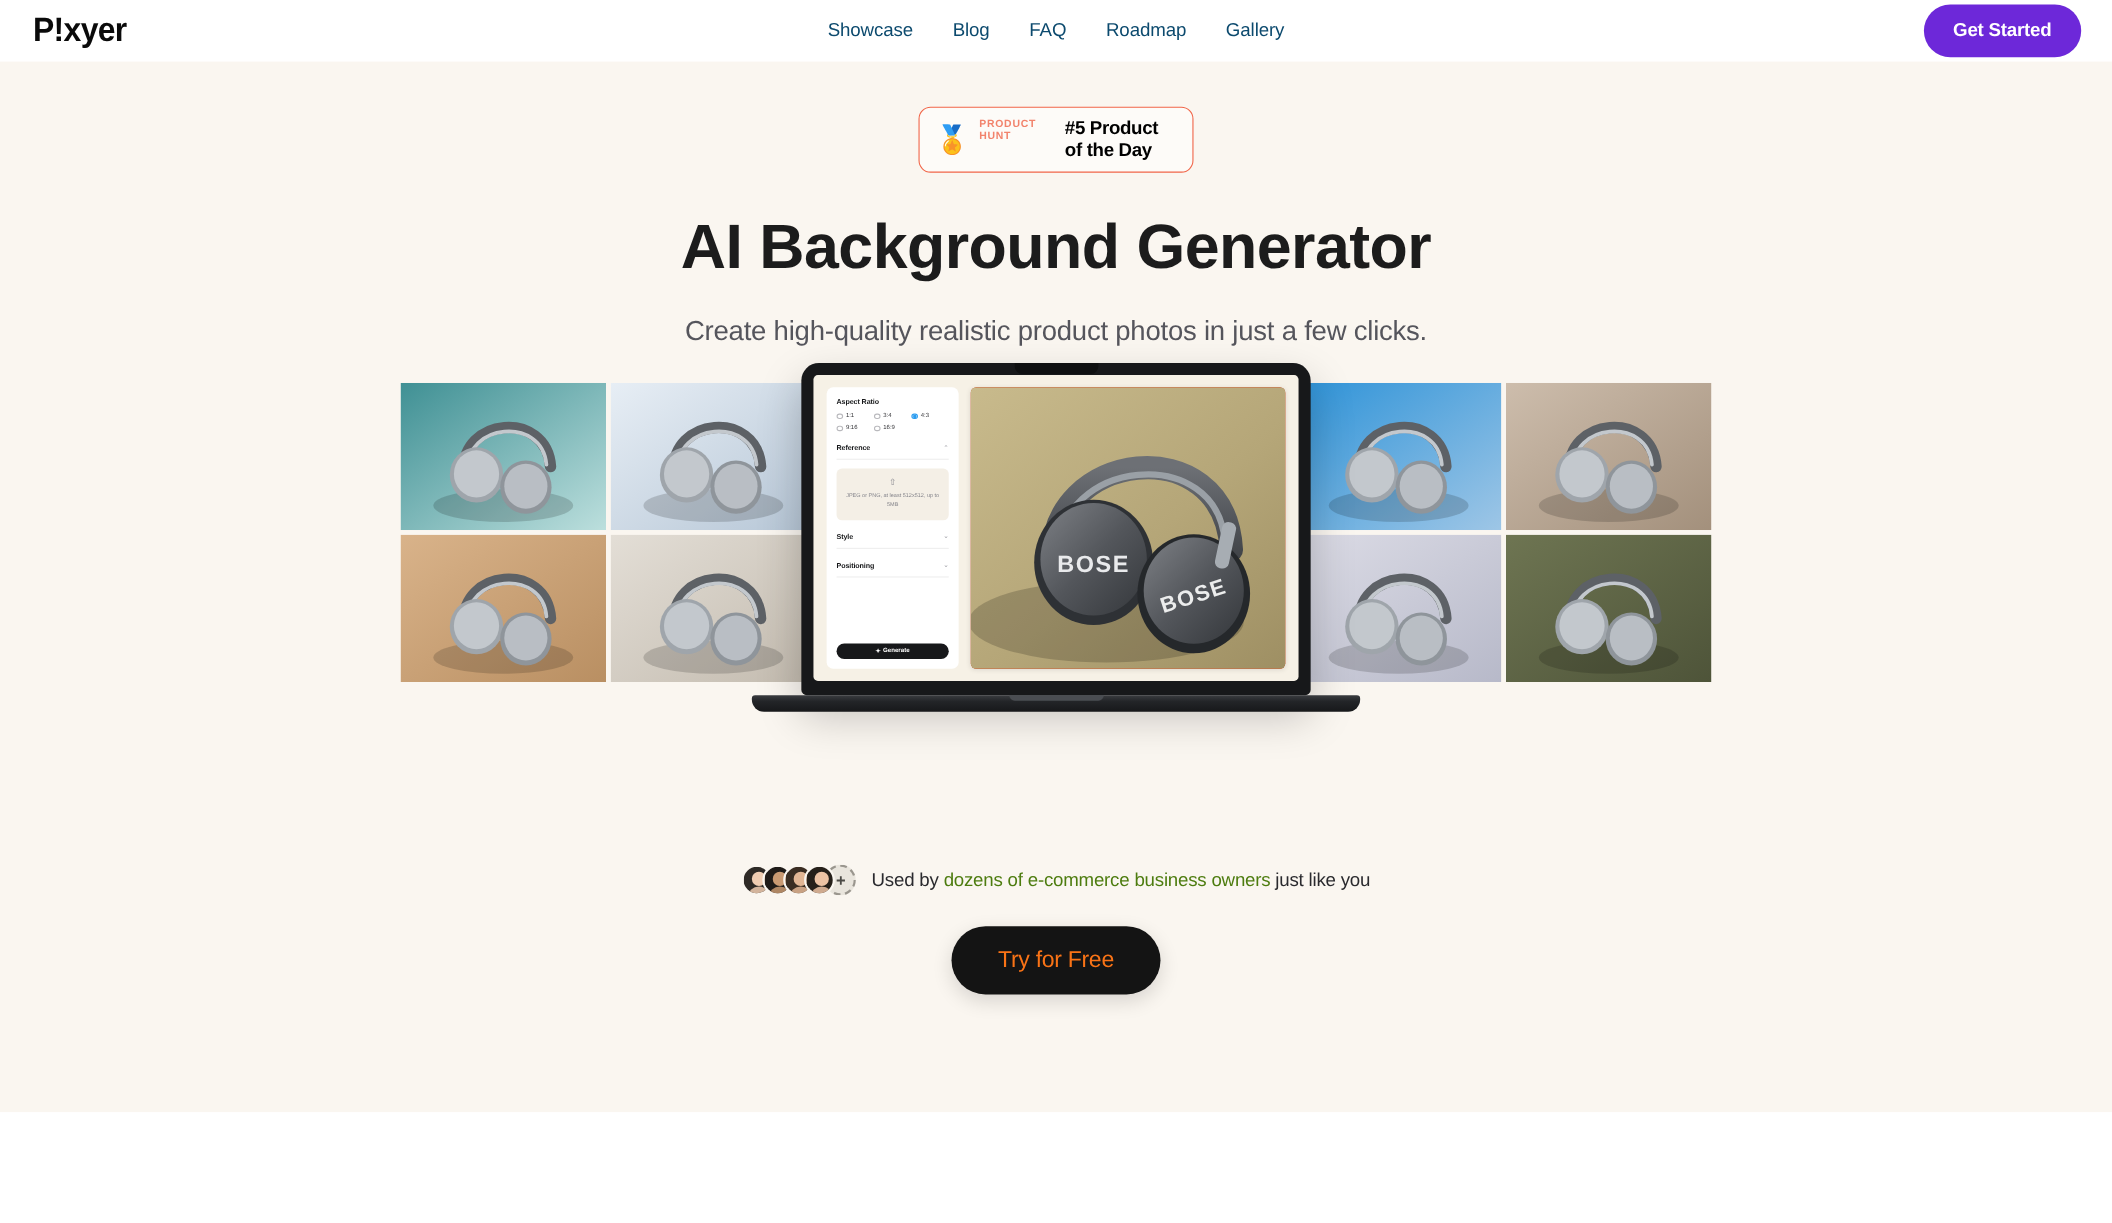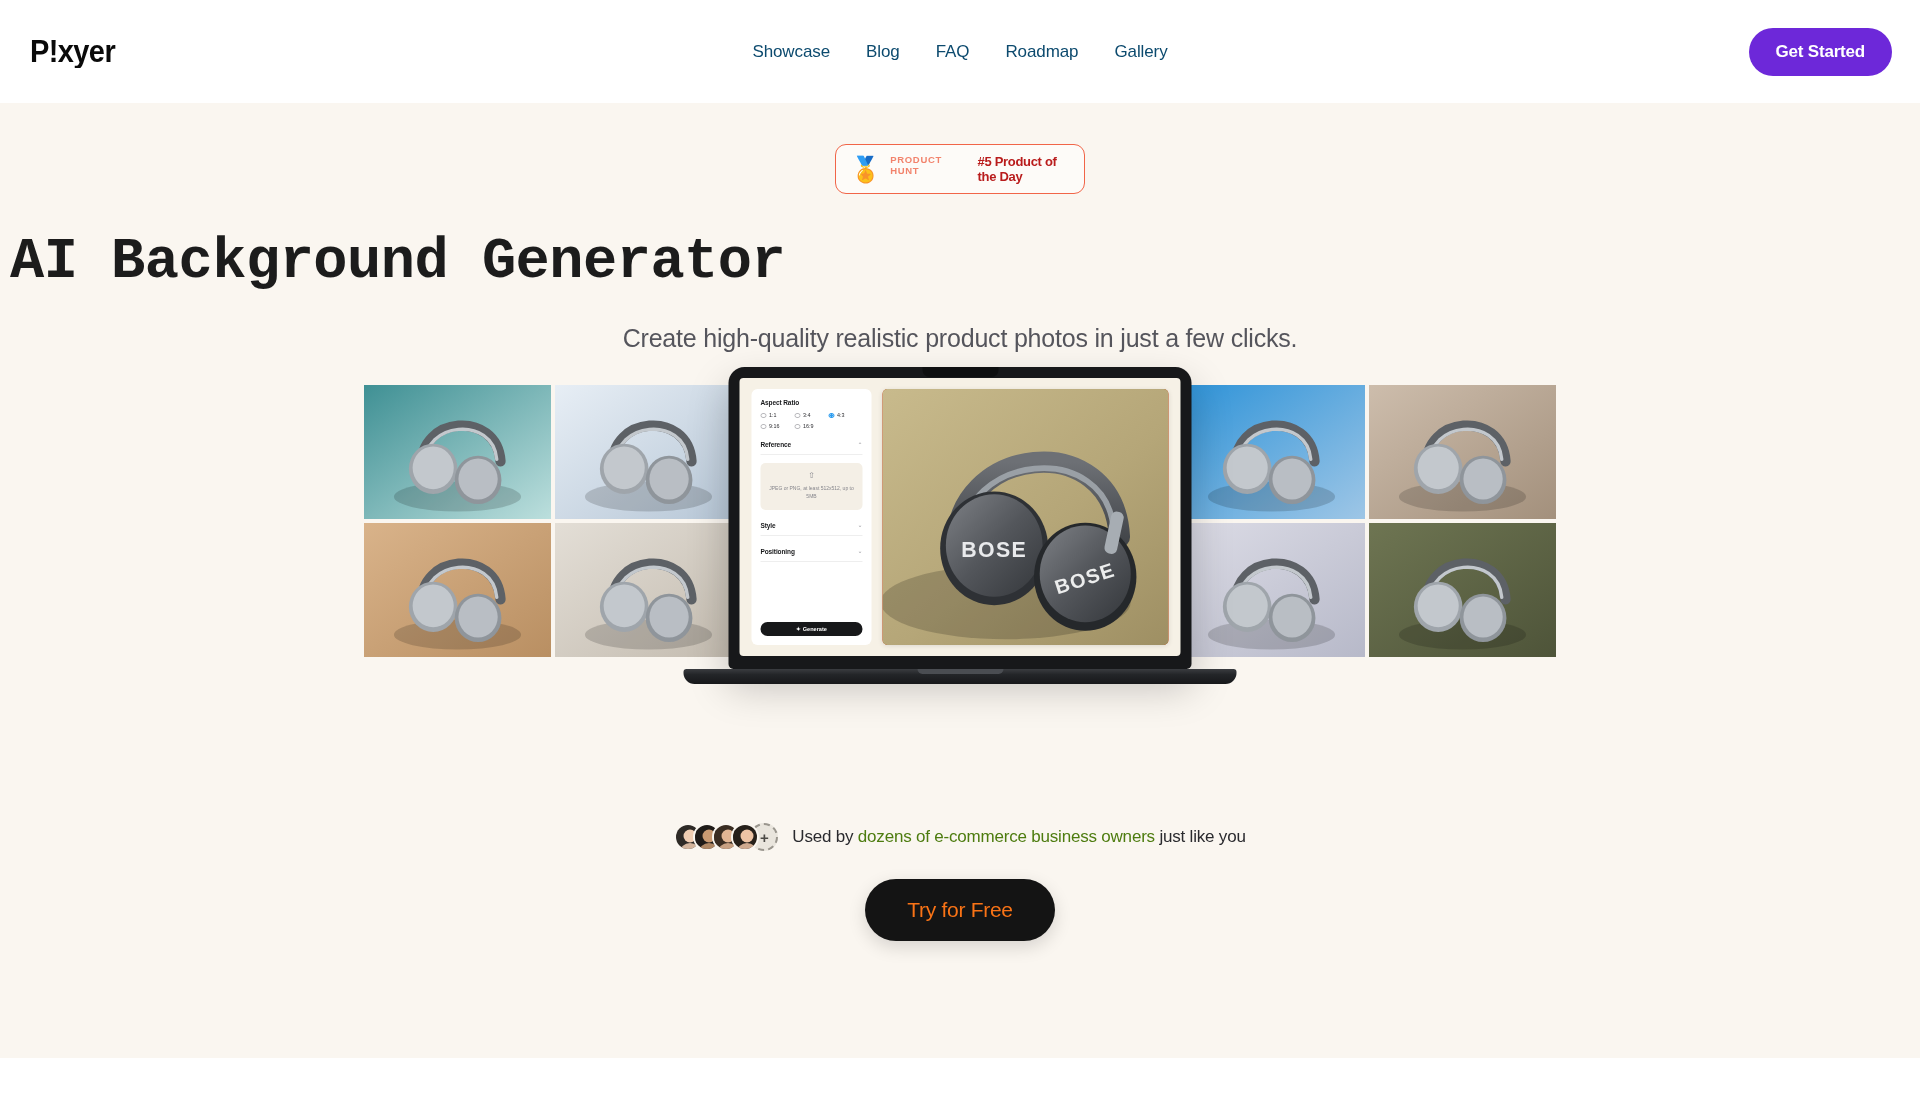--- a/index.html
+++ b/index.html
@@ -5,21 +5,21 @@
   * { box-sizing: border-box; margin: 0; padding: 0; }
   html, body { width: 1920px; height: 1112px; }
   body {
     font-family: "Liberation Sans", sans-serif;
     background: #ffffff;
     overflow: hidden;
   }
 
   
   .navbar {
-    height: 103px;
+    height: 56px;
     background: #ffffff;
     display: flex;
     align-items: center;
     padding: 0 28px 0 30px;
     position: relative;
   }
   .logo {
     font-size: 29px;
     font-weight: 800;
     letter-spacing: -0.6px;
@@ -77,42 +77,42 @@
   }
   .ph-medal { font-size: 25px; line-height: 1; }
   .ph-text { display: flex; flex-direction: row; gap: 1px; }
   .ph-kicker {
     font-size: 9.5px;
     font-weight: 700;
     letter-spacing: 0.7px;
     color: #f2836c;
   }
   .ph-title {
-    font-size: 13px;
+    font-size: 17px;
     font-weight: 700;
-    color: #b91c1c;
+    color: #000000;
     letter-spacing: -0.3px;
     margin-left: 25px;
   }
 
   .headline {
+    text-align: center;
     margin-top: 35px;
     font-size: 57px;
     font-weight: 700;
     line-height: 1.18;
     letter-spacing: -0.5px;
     color: #1c1c1c;
     
     background-image: radial-gradient(circle at center, #ffffff 0.9px, transparent 1.05px);
     background-size: 3.1px 3.1px;
     -webkit-background-clip: text;
     background-clip: text;
     position: relative;
     padding: 0 10px;
-    font-family: Liberation Mono, monospace;
   }
   .headline-line { display: block; }
 
   .subhead {
     text-align: center;
     margin-top: 28px;
     font-size: 25px;
     color: #55555c;
     letter-spacing: -0.2px;
   }

